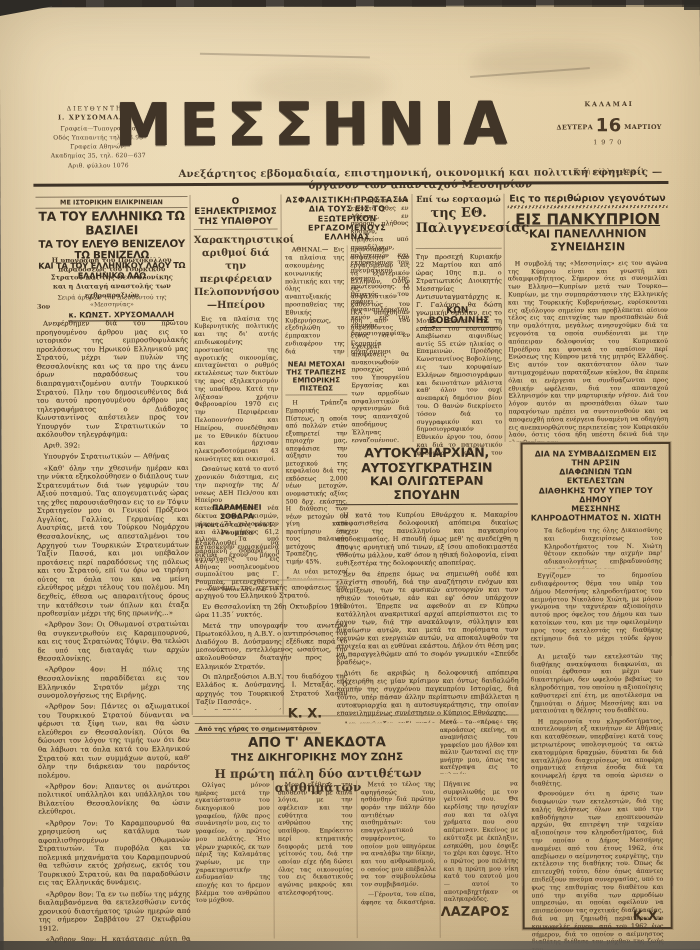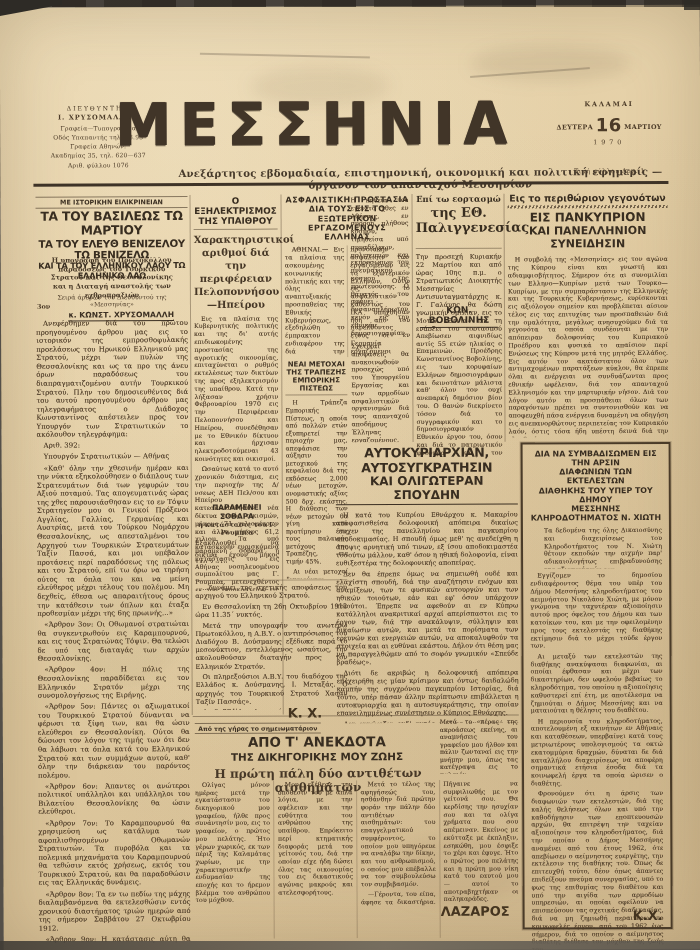--- a/index.html
+++ b/index.html
@@ -86,21 +86,21 @@
     <div class="rule-thick" style="left:33px;top:176px;width:635px;height:3px;"></div>
 
     <div class="vr" style="left:189px;top:188px;height:520px;"></div>
     <div class="vr" style="left:280px;top:188px;height:520px;"></div>
     <div class="vr" style="left:411px;top:188px;height:248px;"></div>
     <div class="vr" style="left:503px;top:188px;height:248px;"></div>
     <div class="hrule" style="left:190px;top:709px;width:326px;"></div>
 
     <div class="blk kick" style="left:35px;top:189px;width:152px;font-size:6.4px;padding:1px 0;">ΜΕ ΙΣΤΟΡΙΚΗΝ ΕΙΛΙΚΡΙΝΕΙΑΝ</div>
     <div class="blk" style="left:31px;top:202px;width:160px;">
-      <div class="hd" style="font-size:12.3px;letter-spacing:-.2px;">ΤΑ ΤΟΥ ΒΑΣΙΛΕΩΣ ΤΩ ΜΑΡΤΙΟΥ</div>
+      <div class="hd" style="font-size:12.3px;letter-spacing:-.2px;">ΤΑ ΤΟΥ ΕΛΛΗΝΙΚΩ ΤΩ ΒΑΣΙΛΕΙ</div>
       <div class="hd" style="font-size:10.3px;letter-spacing:-.3px;">ΤΑ ΤΟΥ ΕΛΕΥΘ ΒΕΝΙΖΕΛΟΥ ΤΩ ΒΕΝΙΖΕΛΩ</div>
       <div class="hd" style="font-size:8.2px;letter-spacing:-.2px;">ΚΑΙ ΤΑ ΤΟΥ ΕΛΛΗΝΙΚΟΥ ΛΑΟΥ ΤΩ ΕΛΛΗΝΙΚΩ ΛΑΩ</div>
     </div>
     <div class="blk deck" style="left:44px;top:249px;width:134px;font-size:6.7px;line-height:1.3;">Η υπογραφή του Πρωτοκόλλου παραδόσεως του Τουρκικού Στρατού και της Θεσσαλονίκης και η Διαταγή αναστολής των εχθροπραξιών</div>
     <div class="blk" style="left:36px;top:286px;width:150px;text-align:center;font-size:6.3px;color:#4c3b28;">Σειρά άρθρων του Διευθυντού της «Μεσσηνίας»</div>
     <div class="blk" style="left:36px;top:295px;width:150px;">
       <span style="float:left;font-size:6.5px;font-weight:bold;color:#4c3b28;">3ον</span>
       <span class="u" style="margin-left:18px;font-weight:bold;font-size:7.6px;color:#3c3023;font-family:'DejaVu Sans',sans-serif;">κ. ΚΩΝΣΤ. ΧΡΥΣΟΜΑΛΛΗ</span>
     </div>
     <div class="blk tx" style="left:35px;top:312px;width:152px;height:624px;font-size:6.9px;">
@@ -170,21 +170,21 @@
 
     <div class="blk" style="left:415px;top:299px;width:86px;">
       <div class="hd u" style="font-size:9px;display:block;margin:0 4px;">ΚΩΝ. ΒΟΒΟΛΙΝΗΣ</div>
       <div class="tx" style="margin-top:4px;height:126px;">Απεβίωσεν αιφνιδίως αντίς 55 ετών ηλικίας ο Επαμεινών. Προέδρης Κωνσταντίνος Βοβολίνης, εις των κορυφαίων Ελλήνων δημοσιογράφων και δεινοτάτων μάλιστα καθ' όλον τον ουχί ανεπαρκή δημόσιον βίον του. Ο θανών διεκρίνετο τόσον διά το συγγραφικόν και το δημοσιογραφικόν Εθνικόν έργον του, όσον και διά το πατριωτικόν φρόνημα και τον ακέραιον χαρακτήρα του, υπήρξε δε φίλος του πιστού και γνωστός ευρύτατα.</div>
     </div>
     <div class="blk tx" style="left:350px;top:190px;width:58px;height:142px;">Η κηδεία του εγένετο χθες εν Αθήναις, εν συρροή πλήθους κόσμου, τιμηθείσα υπό συναδέλφων, πολιτευτών και εκπροσώπων του πνευματικού κόσμου της πρωτευούσης. Ο θάνατός του αφήνει δυσαναπλήρωτον κενόν εις την εθνικήν δημοσιογραφίαν. Μετά της οικογενείας του μεταστάντος, τους υιούς και τους λοιπούς οικείους του, συλλυπούμεθα ολοψύχως, ευχόμενοι την εξ ύψους παρηγορίαν.</div>
 
     <div class="blk" style="left:507px;top:188px;width:160px;">
       <div class="hd" style="font-size:9.4px;">Εις το περιθώριον γεγονότων</div>
       <div class="zig"></div>
-      <div class="hd" style="font-size:12px;margin-top:3px;">ΕΙΣ ΠΑΝΚΥΠΡΙΟΝ</div>
+      <div class="hd" style="font-size:15px;margin-top:3px;text-decoration:underline;">ΕΙΣ ΠΑΝΚΥΠΡΙΟΝ</div>
       <div class="hd" style="font-size:11px;">ΚΑΙ ΠΑΝΕΛΛΗΝΙΟΝ ΣΥΝΕΙΔΗΣΙΝ</div>
       <div class="tx" style="margin-top:5px;height:182px;">
           <p>Η συμβολή της «Μεσσηνίας» εις τον αγώνα της Κύπρου είναι και γνωστή και αδιαμφισβήτητος. Σήμερον ότε αι συνομιλίαι των Ελληνο—Κυπρίων μετά των Τουρκο—Κυπρίων, με την συμπαράστασιν της Ελληνικής και της Τουρκικής Κυβερνήσεως, ευρίσκονται εις αξιόλογον σημείον και προβλέπεται αίσιον τέλος εις τας επιτυχίας των προσπαθειών διά την ομαλότητα, μεγάλως ανησυχούμεν διά τα γεγονότα τα οποία συνδέονται με την απόπειραν δολοφονίας του Κυπριακού Προέδρου και φυσικά το απαίσιον περί Ενώσεως της Κύπρου μετά της μητρός Ελλάδος. Εις αυτόν τον ακατάστατον όλον των αντιμαχομένων παρατάξεων κύκλον, θα έπρεπε όλαι αι ενέργειαι να συνδυάζωνται προς εθνικήν ωφέλειαν, διά τον απανταχού Ελληνισμόν και την μαρτυρικήν νήσον. Διά τον λόγον αυτόν αι προσπάθειαι όλων των παραγόντων πρέπει να συντονισθούν και να αποφευχθή πάσα ενέργεια δυναμένη να οδηγήση εις ανεπανορθώτους περιπετείας τον Κυπριακόν λαόν, όστις τόσα ήδη υπέστη δεινά διά την ελευθερίαν του.</p>
         </div>
     </div>
 
     <div class="blk" style="left:334px;top:440px;width:182px;">
       <div class="hd" style="font-size:12.6px;letter-spacing:-.3px;">ΑΥΤΟΚΥΡΙΑΡΧΙΑΝ, ΑΥΤΟΣΥΓΚΡΑΤΗΣΙΝ</div>
       <div class="hd" style="font-size:12px;"><span class="u">ΚΑΙ ΟΛΙΓΩΤΕΡΑΝ ΣΠΟΥΔΗΝ</span></div>
       <div class="tx" style="margin-top:6px;height:212px;font-size:6.5px;">

